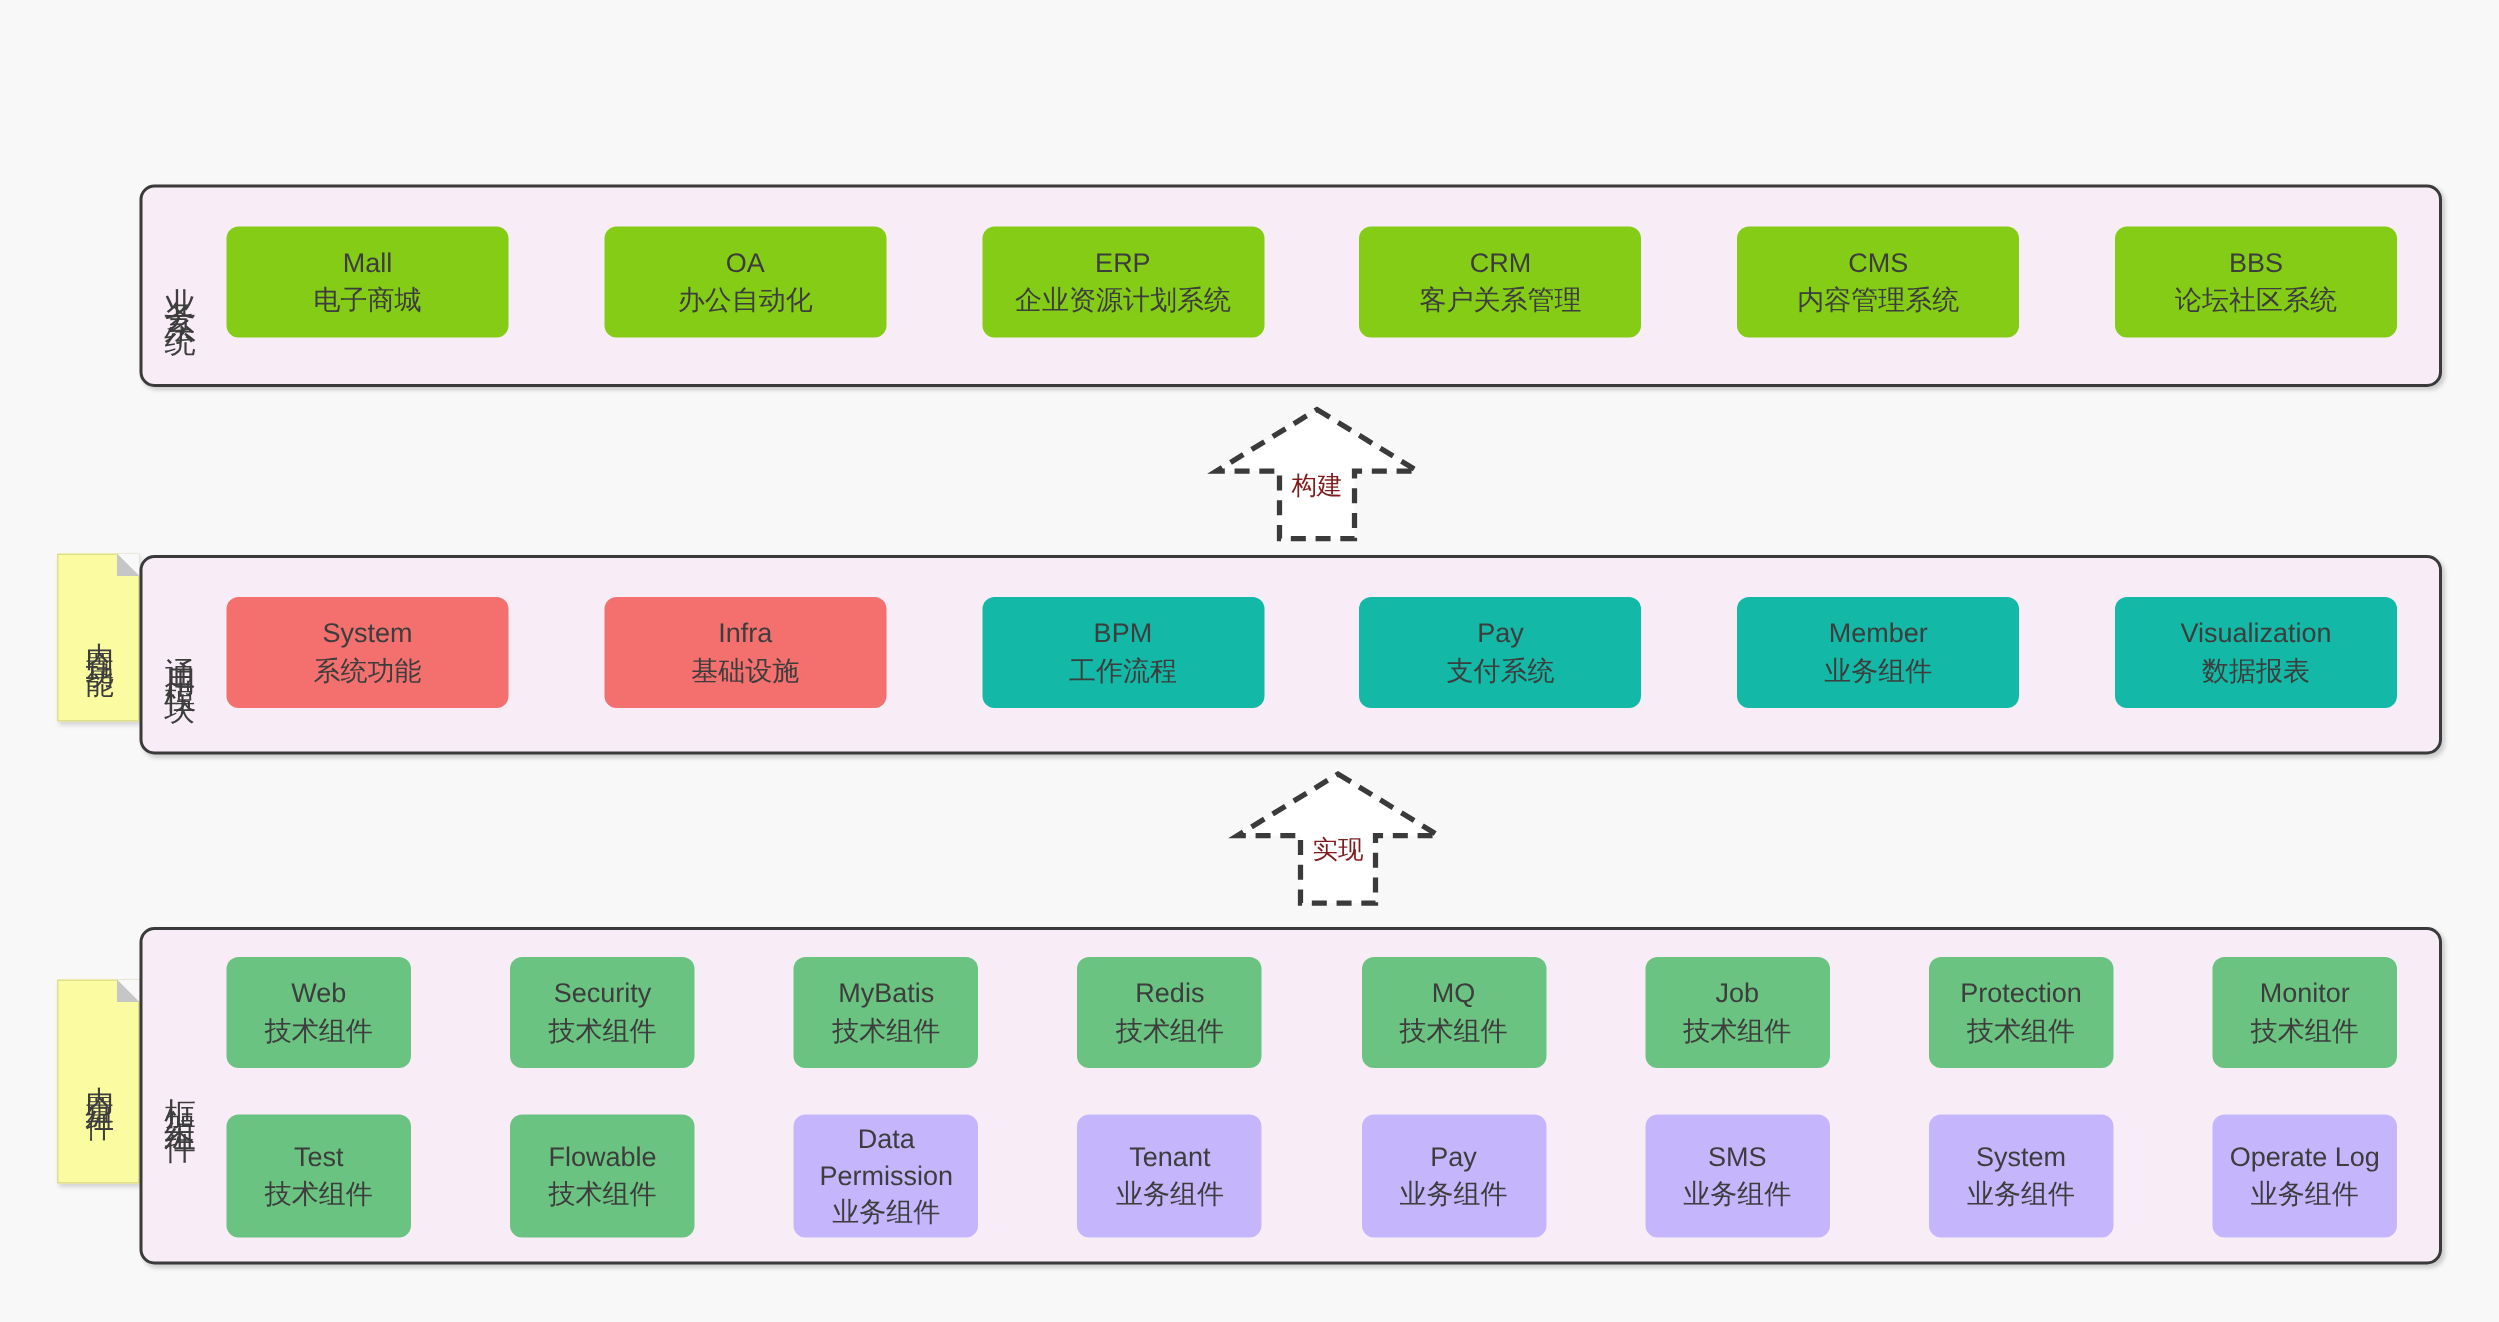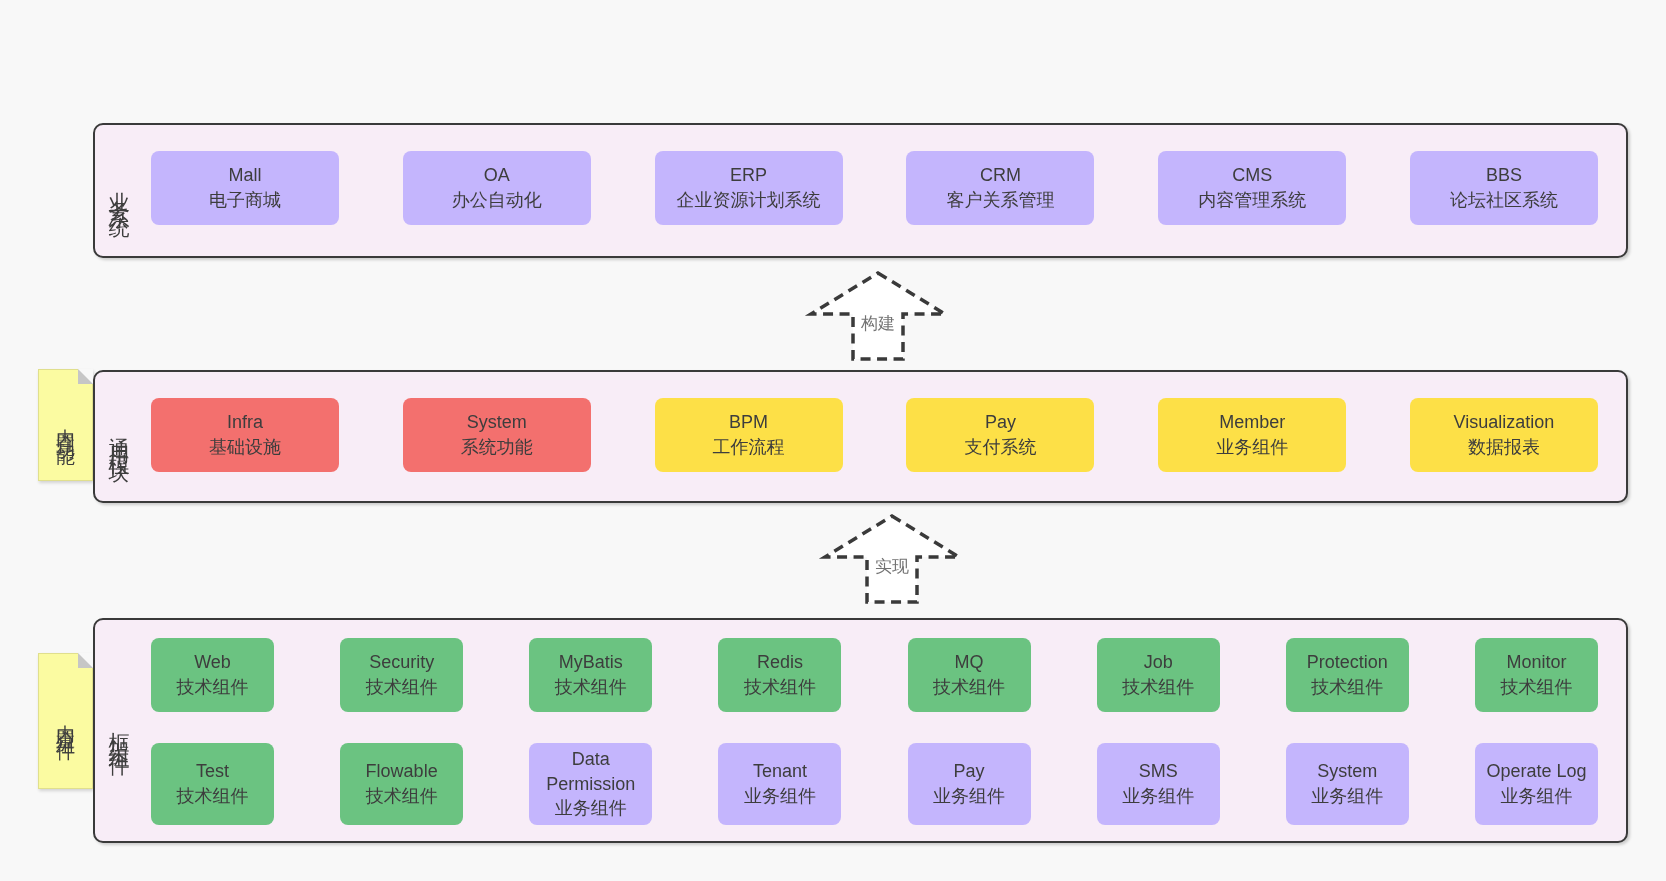--- a/index.html
+++ b/index.html
@@ -27,23 +27,23 @@
   .band-mid .row{top:26px;}
   .band-bot .row-1{top:18px;}
   .band-bot .row-2{top:123px;align-items:center;}
   .box{
     border-radius:8px;display:flex;flex-direction:column;align-items:center;justify-content:center;
     text-align:center;font-size:18px;line-height:1.38;color:#3d3d3d;
   }
   .row-6 .box{width:188px;height:74px;}
   .row-8 .box{width:123px;height:74px;}
   .band-bot .row-2 .box{height:82px;}
-  .b-blue{background:#c4b5fd;}
+  .b-blue{background:#84cc16;}
   .b-red{background:#f3706e;}
-  .b-pink{background:#fde047;}
+  .b-pink{background:#14b8a6;}
   .b-gd{background:#6bc381;}
   .b-gl{background:#c4b5fd;}
   
   .note{
     position:absolute;left:38px;width:55px;box-sizing:border-box;
     background:#fbfba1;border:1px solid #e0df8d;
     box-shadow:1px 2px 3px rgba(0,0,0,0.15);
     display:flex;align-items:center;justify-content:center;
   }
   .note-mid{top:369px;height:112px;}
@@ -57,21 +57,21 @@
     writing-mode:vertical-rl;text-orientation:upright;
     font-size:19px;letter-spacing:6px;color:#3d3d3d;white-space:nowrap;
   }
   
   .arrow{position:absolute;width:140px;height:92px;}
   .arrow-build{left:808px;top:270px;}
   .arrow-impl{left:822px;top:513px;}
   .arrow svg{position:absolute;left:0;top:0;width:100%;height:100%;overflow:visible;}
   .arrow-label{
     position:absolute;left:50%;top:42px;transform:translateX(-50%);
-    font-size:17px;color:#737373;background:#ffffff;padding:0 3px;white-space:nowrap;
+    font-size:17px;color:#7f1d1d;background:#ffffff;padding:0 3px;white-space:nowrap;
   }
 </style>
 </head>
 <body>
 
 <div class="canvas">
 
   <section class="band band-top">
     <div class="band-label">业务系统</div>
     <div class="row row-6">
@@ -110,26 +110,26 @@
   </div>
 
   <div class="note note-mid">
     <span class="note-text">内置功能</span>
   </div>
 
   <section class="band band-mid">
     <div class="band-label">通用模块</div>
     <div class="row row-6">
       <div class="box b-red">
+        <div>System</div>
+        <div>系统功能</div>
+      </div>
+      <div class="box b-red">
         <div>Infra</div>
         <div>基础设施</div>
-      </div>
-      <div class="box b-red">
-        <div>System</div>
-        <div>系统功能</div>
       </div>
       <div class="box b-pink">
         <div>BPM</div>
         <div>工作流程</div>
       </div>
       <div class="box b-pink">
         <div>Pay</div>
         <div>支付系统</div>
       </div>
       <div class="box b-pink">

